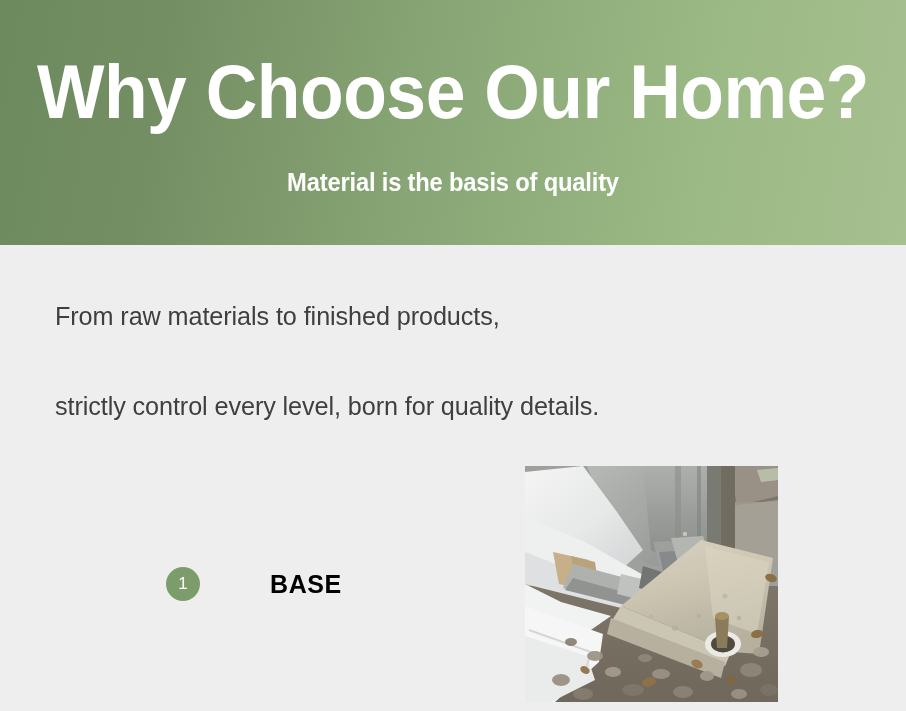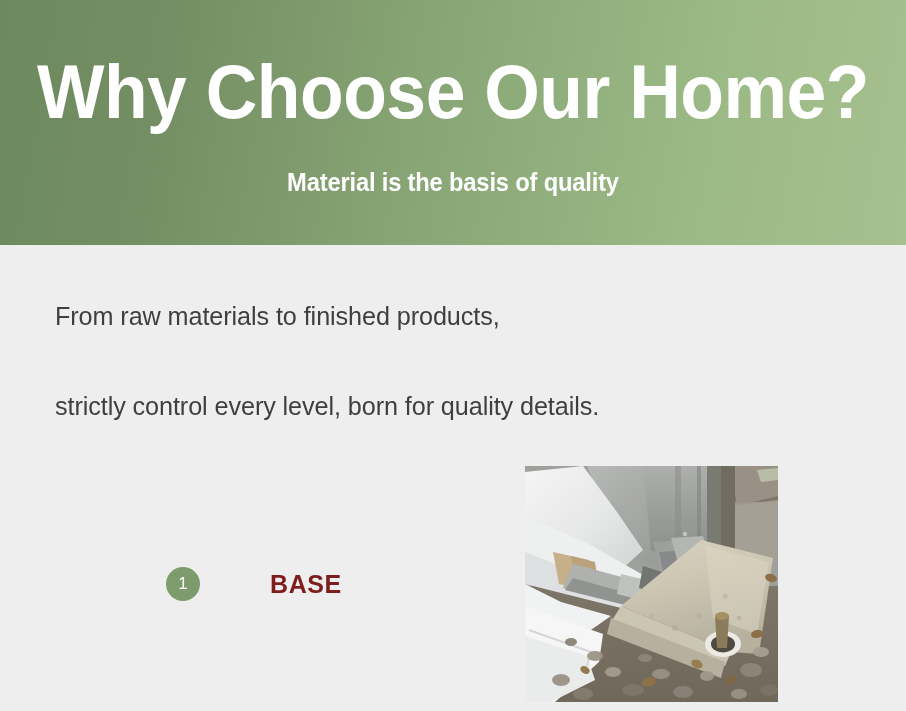--- a/index.html
+++ b/index.html
@@ -80,21 +80,21 @@
     color:#ffffff;
     font-size:17px;
     font-weight:normal;
     display:flex;
     align-items:center;
     justify-content:center;
     flex:0 0 auto;
   }
   .step-label {
     margin-left:70px;
-    color:#7f1d1d;
+    color:#000000;
     font-size:25px;
     font-weight:bold;
     letter-spacing:0.6px;
     white-space:nowrap;
   }
 
   
   .photo-frame {
     position:absolute;
     left:525px; top:466px;

